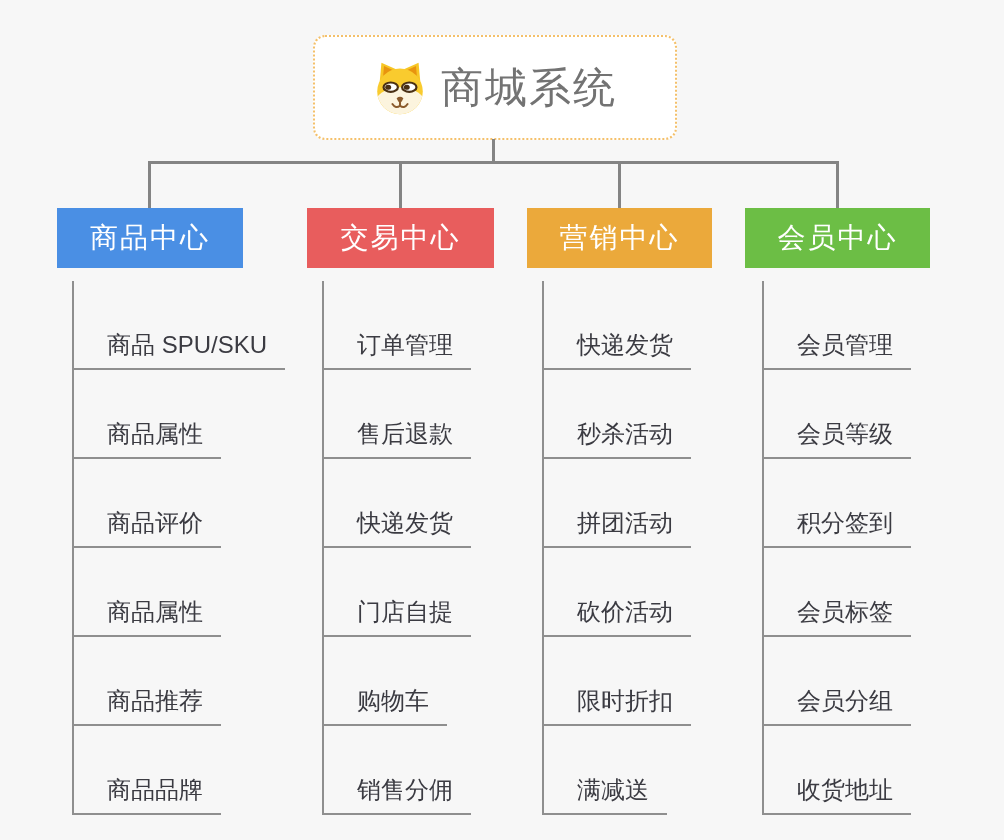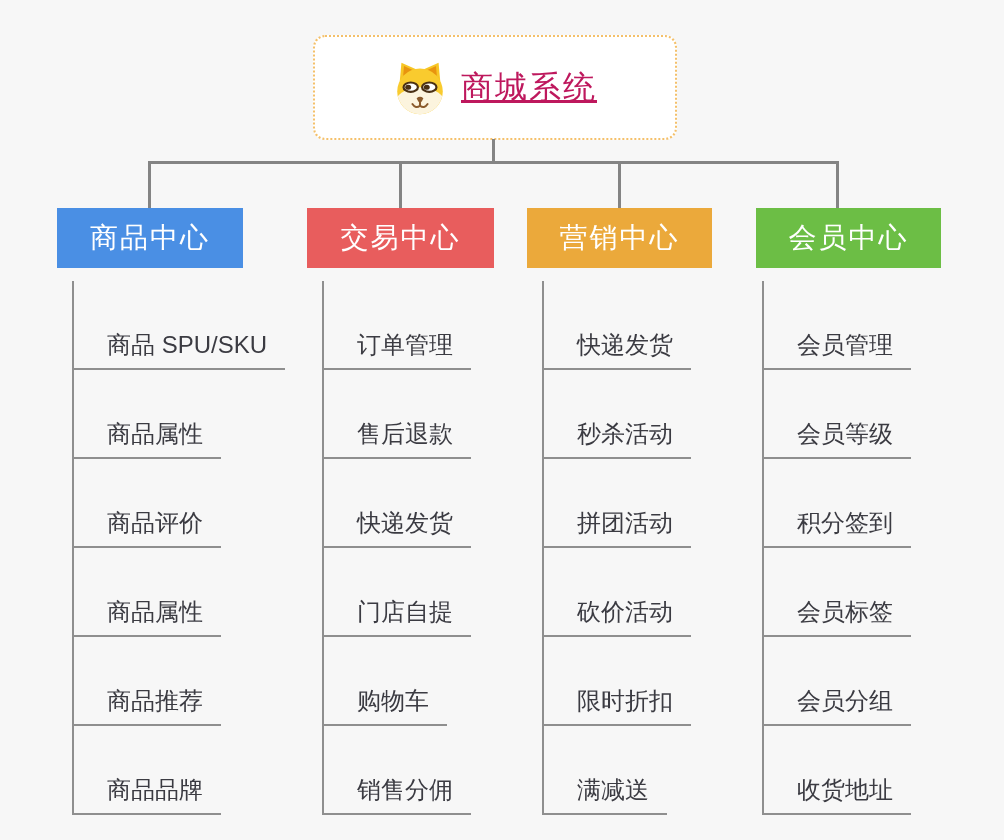--- a/index.html
+++ b/index.html
@@ -23,25 +23,24 @@
     background:#ffffff;
     border:2px dotted #f4c06a;
     border-radius:12px;
     box-sizing:border-box;
     display:flex;
     align-items:center;
     justify-content:center;
     gap:14px;
   }
   .root-title{
-    font-size:32px;
-    color:#be185d;
+    font-size:42px;
+    color:#737373;
     letter-spacing:2px;
     white-space:nowrap;
-    text-decoration:underline;
   }
   .root-icon{width:54px;height:54px;flex:0 0 auto;}
 
   
   .line{position:absolute;background:#848484;}
   .stem      {left:492px; top:139px; width:3px;  height:24px;}
   .hbar      {left:148px; top:161px; width:691px;height:3px;}
   .drop      {top:161px;  width:3px; height:48px;}
   .drop.d0{left:148px;}
   .drop.d1{left:399px;}
@@ -58,21 +57,21 @@
     font-size:28px;
     letter-spacing:2px;
     display:flex;
     align-items:center;
     justify-content:center;
     box-sizing:border-box;
   }
   .branch-head.b0{left:57px;  width:186px; background:#4a8fe4;}
   .branch-head.b1{left:307px; width:187px; background:#e85d5d;}
   .branch-head.b2{left:527px; width:185px; background:#eba93b;}
-  .branch-head.b3{left:745px; width:185px; background:#6cbe45;margin-left:11px;}
+  .branch-head.b3{left:745px; width:185px; background:#6cbe45;}
 
   
   .branch-col{
     position:absolute;
     top:268px;
     width:240px;
     border-left:2px solid #8f8f8f;   
     margin-top:13px;
   }
   .branch-col.c0{left:72px;}

